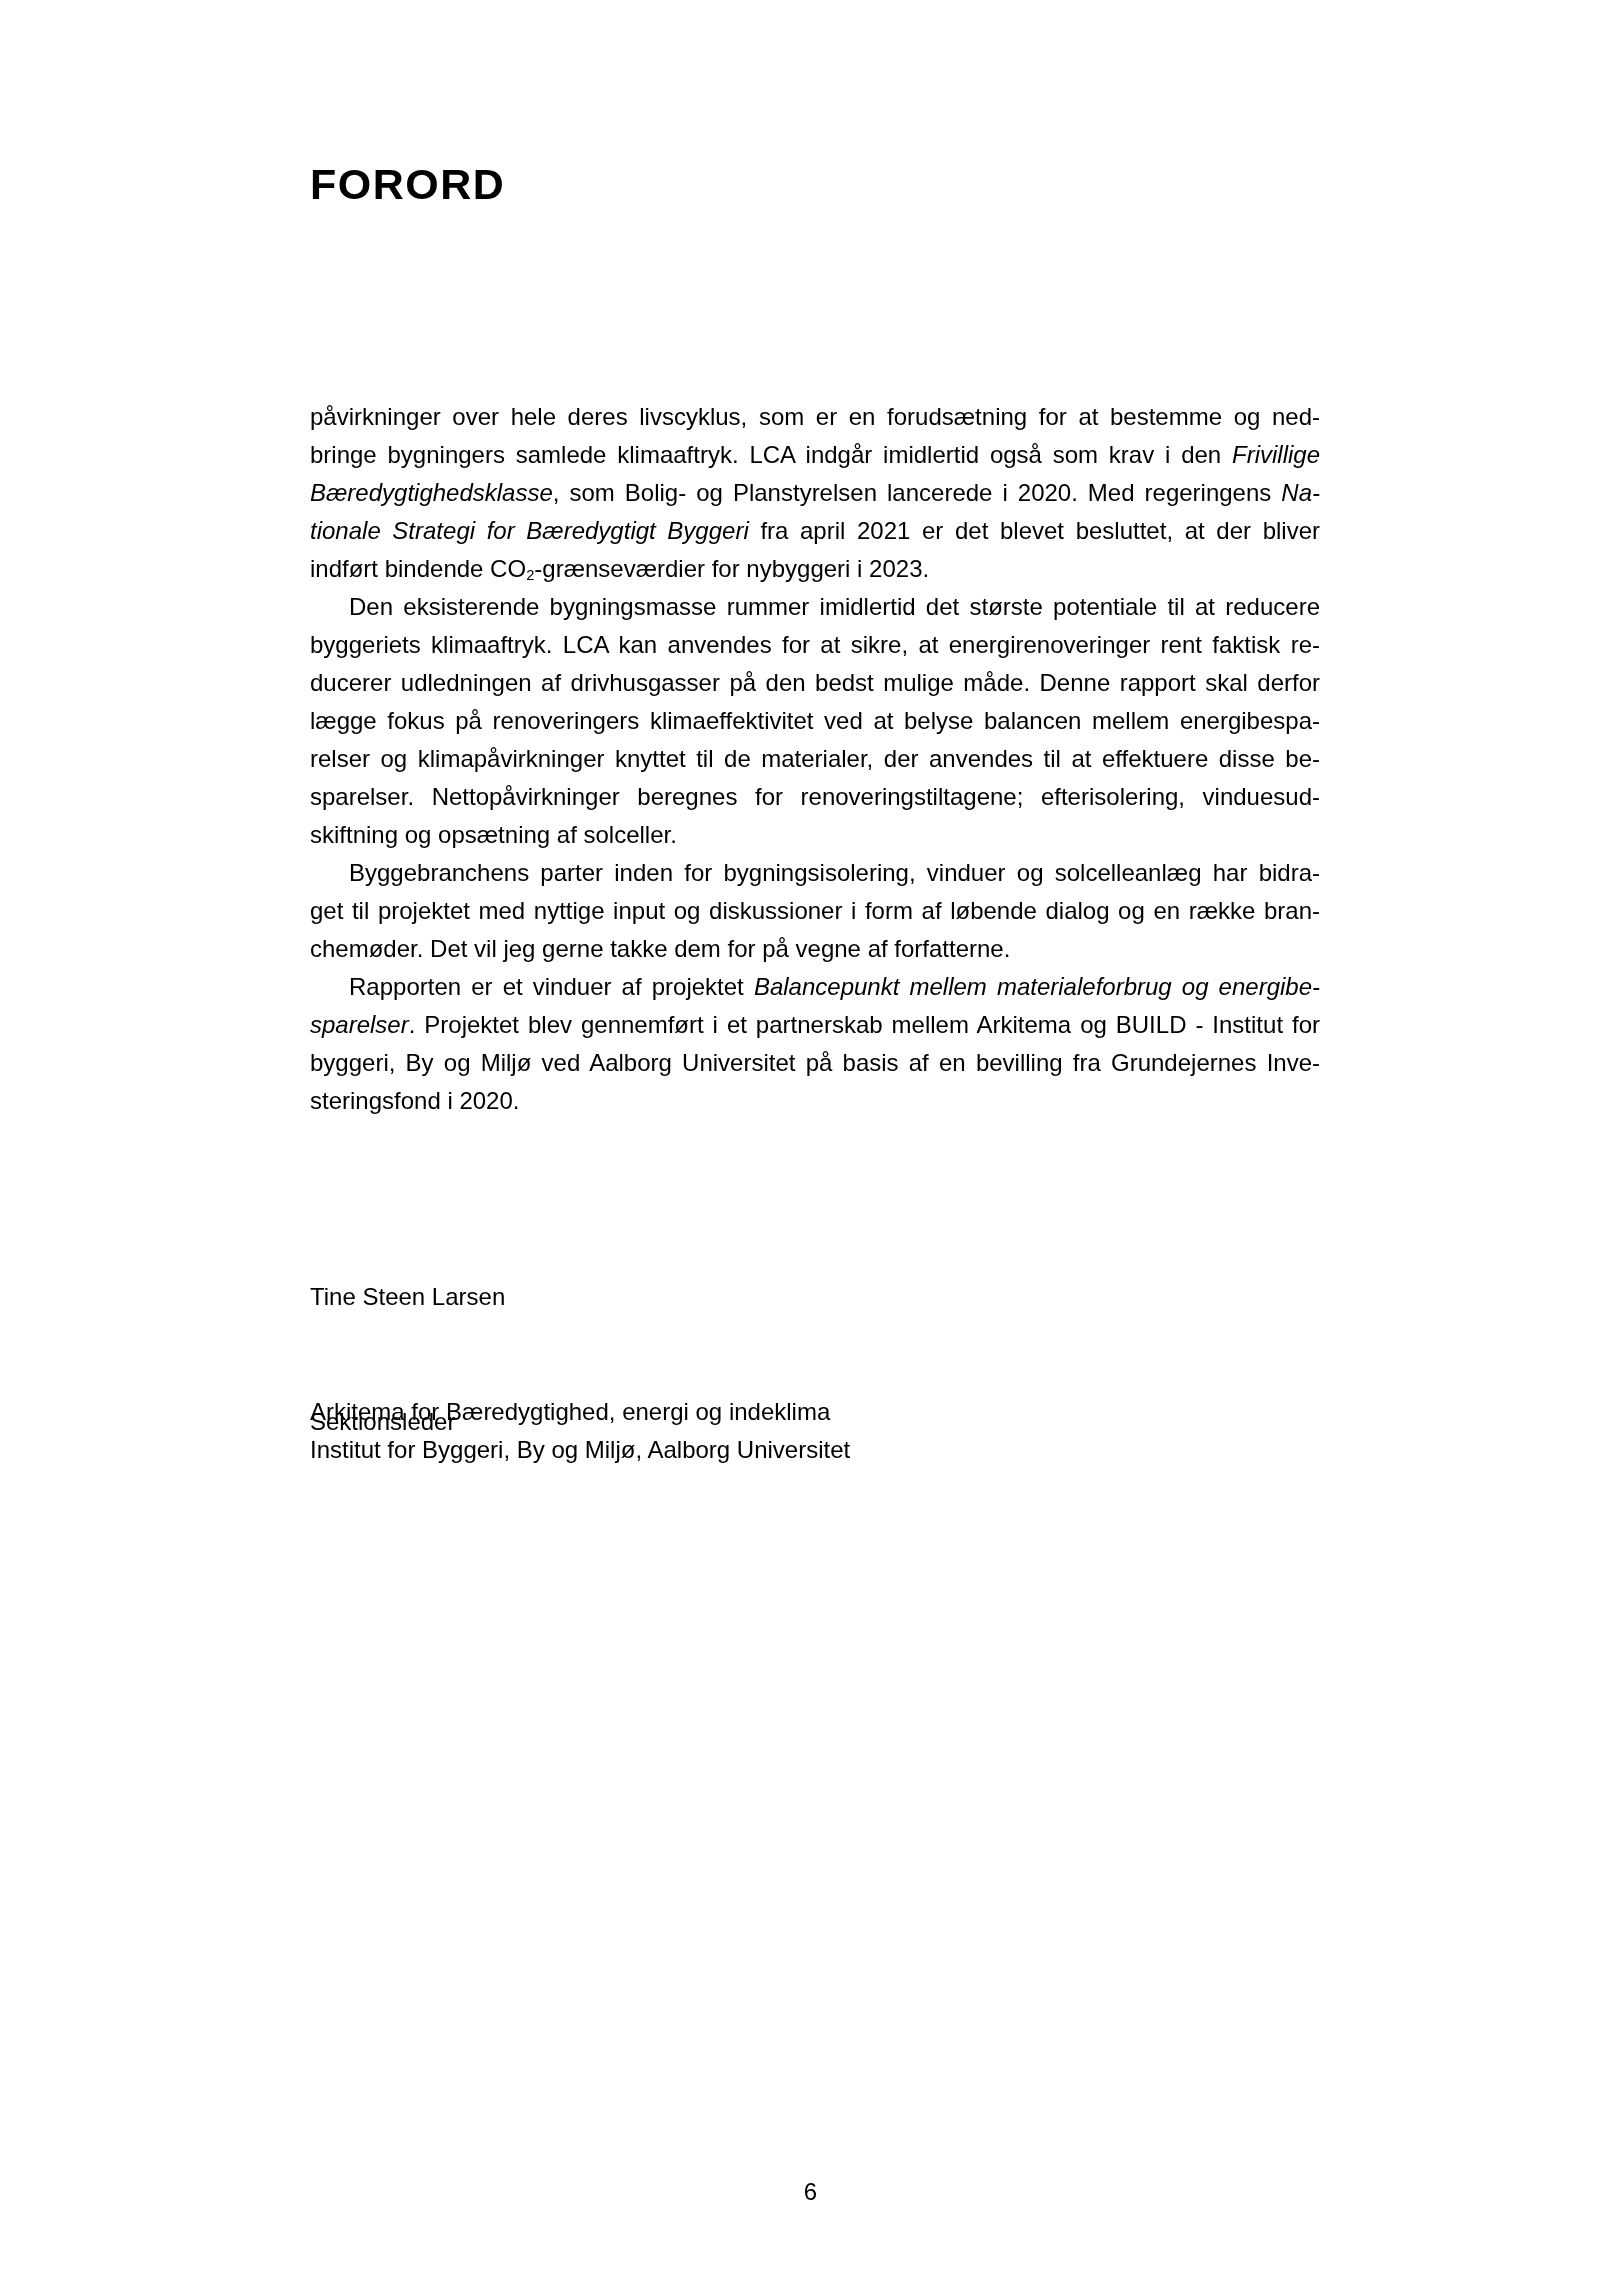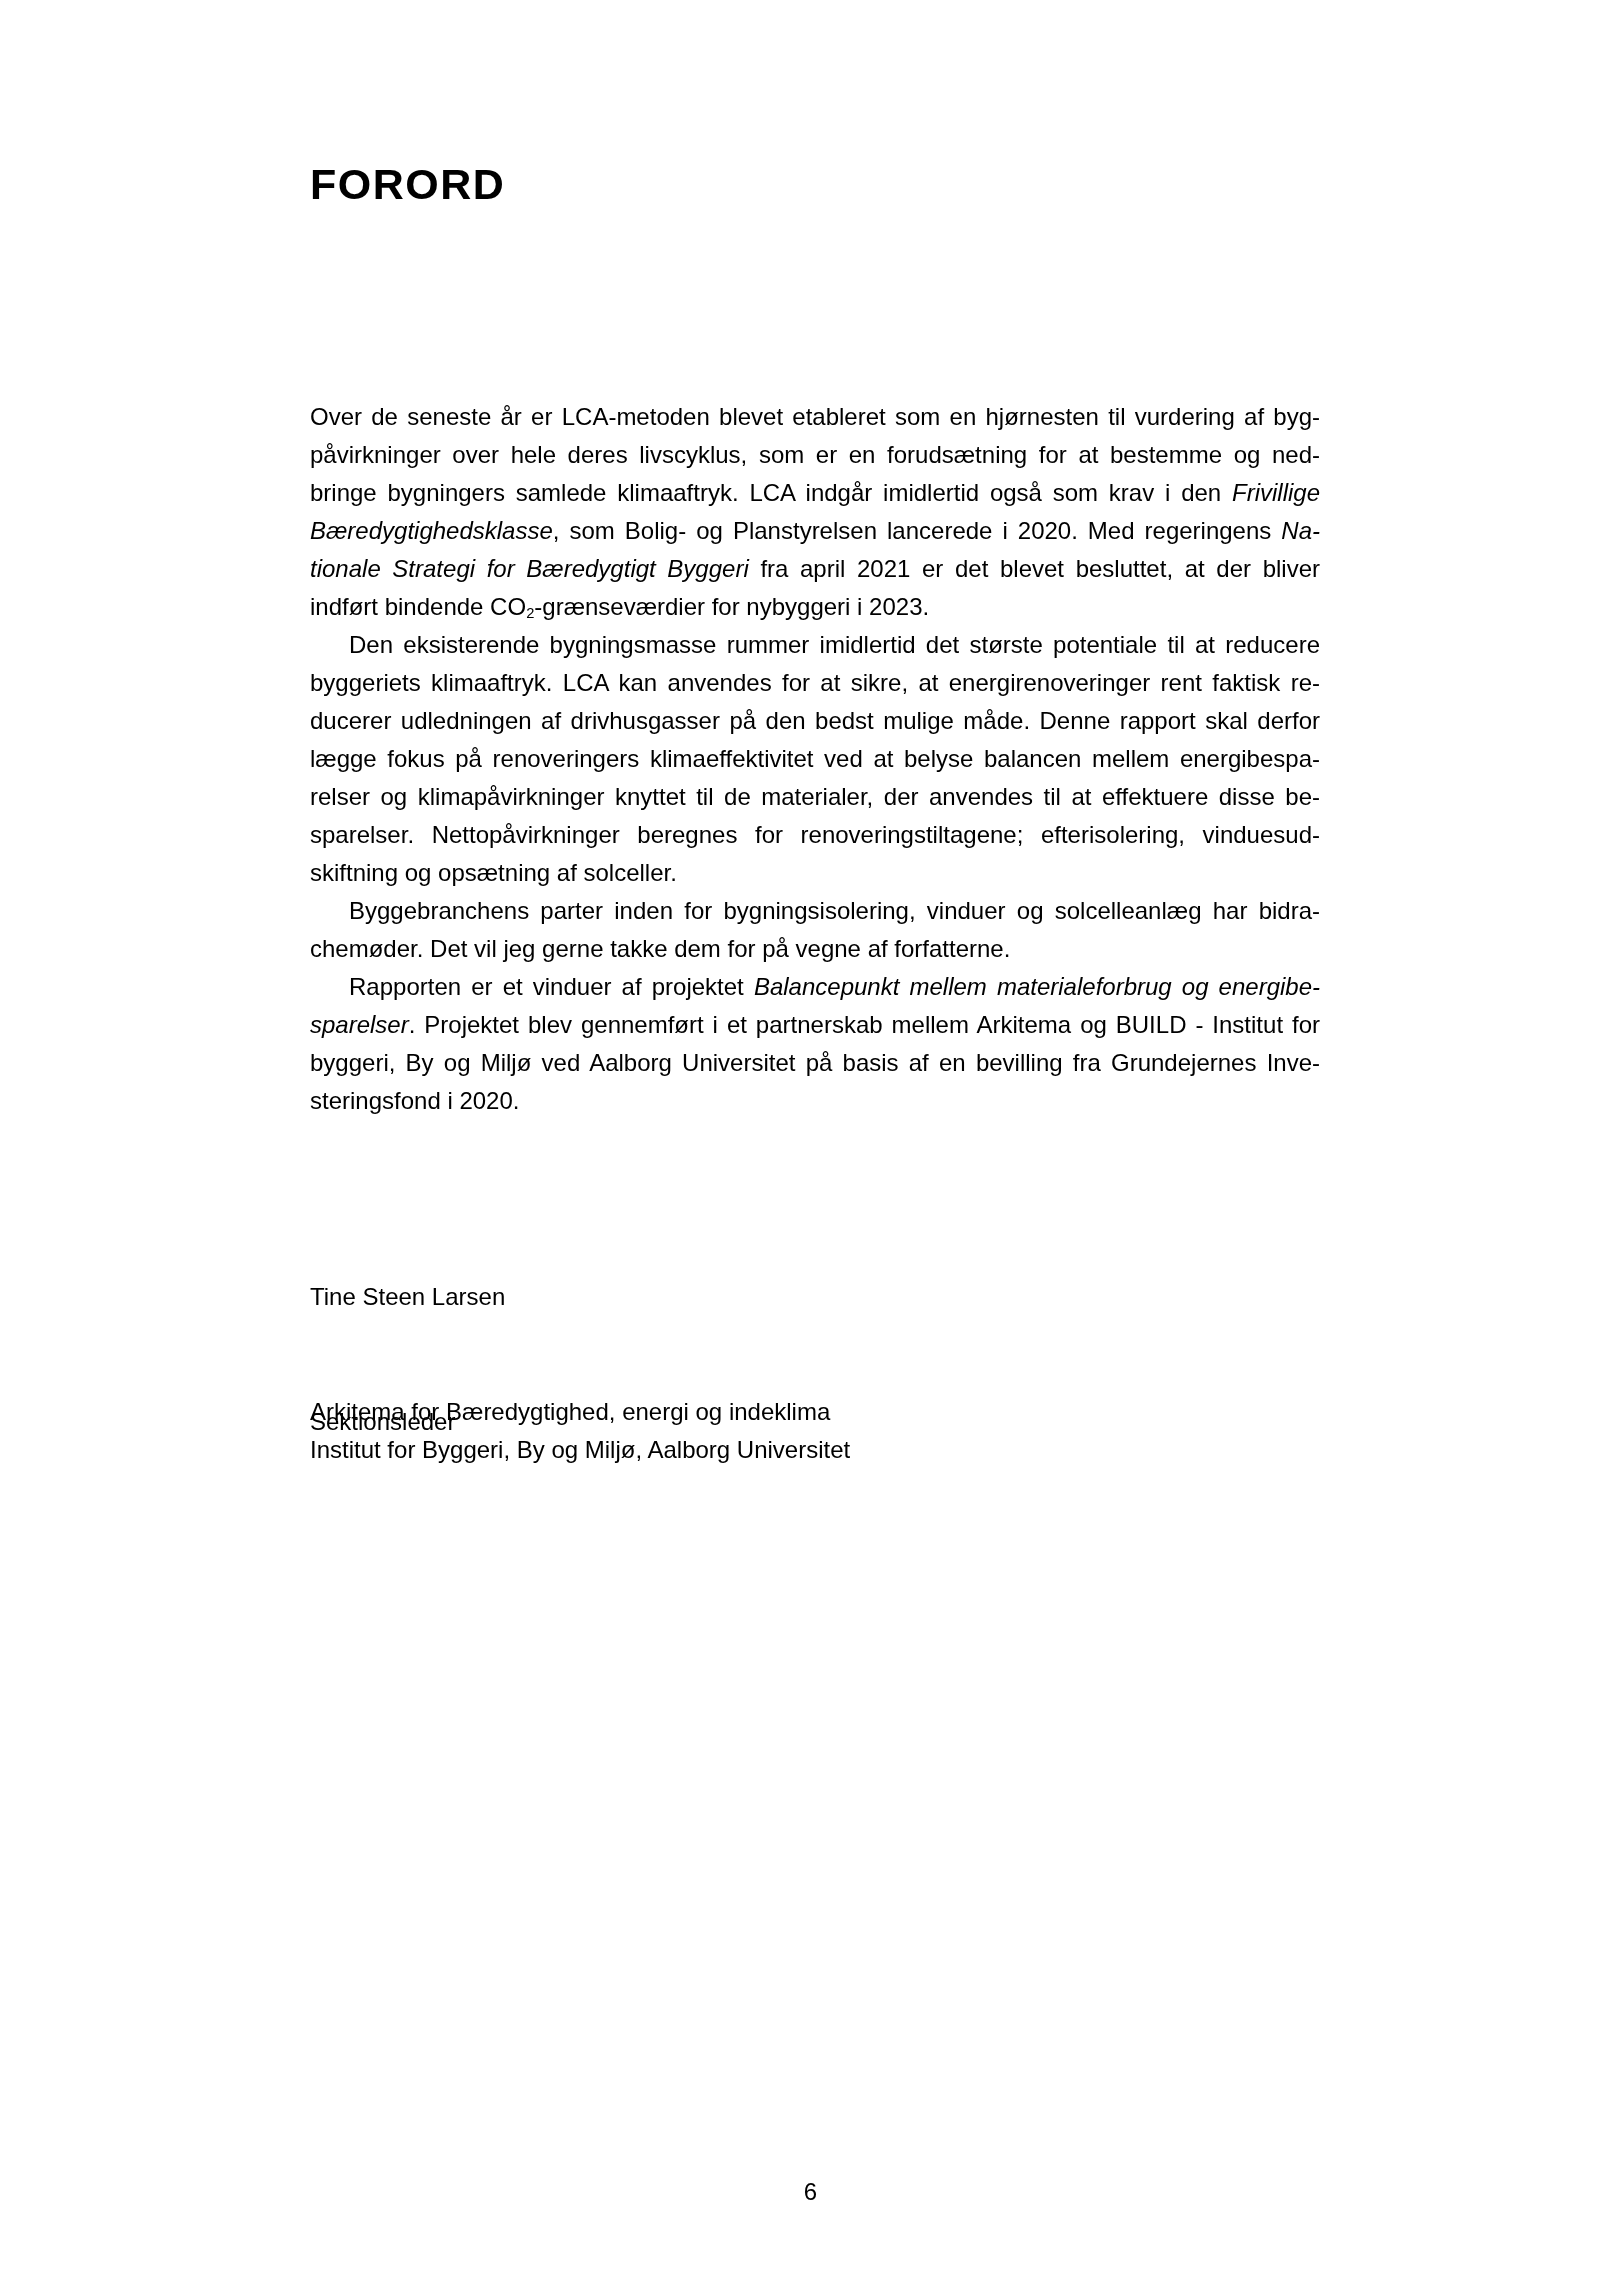--- a/index.html
+++ b/index.html
@@ -19,38 +19,38 @@
   i { font-style: italic; }
 </style>
 </head>
 <body>
 
 <div class="page">
   <h1 class="title">FORORD</h1>
 
   <div class="body" id="body">
       <div>
-        <div class="line"><span>Over de seneste år er LCA-metoden blevet etableret som en hjørnesten til vurdering af byg-</span></div>
         <div class="line"><span>påvirkninger over hele deres livscyklus, som er en forudsætning for at bestemme og ned-</span></div>
         <div class="line"><span>bringe bygningers samlede klimaaftryk. LCA indgår imidlertid også som krav i den </span><i>Frivillige</i></div>
         <div class="line"><i>Bæredygtighedsklasse</i><span>, som Bolig- og Planstyrelsen lancerede i 2020. Med regeringens </span><i>Na-</i></div>
         <div class="line"><i>tionale Strategi for Bæredygtigt Byggeri</i><span> fra april 2021 er det blevet besluttet, at der bliver</span></div>
         <div class="line last"><span>indført bindende CO</span><sub>2</sub><span>-grænseværdier for nybyggeri i 2023.</span></div>
       </div>
       <div>
         <div class="line indent"><span>Den eksisterende bygningsmasse rummer imidlertid det største potentiale til at reducere</span></div>
         <div class="line"><span>byggeriets klimaaftryk. LCA kan anvendes for at sikre, at energirenoveringer rent faktisk re-</span></div>
         <div class="line"><span>ducerer udledningen af drivhusgasser på den bedst mulige måde. Denne rapport skal derfor</span></div>
         <div class="line"><span>lægge fokus på renoveringers klimaeffektivitet ved at belyse balancen mellem energibespa-</span></div>
         <div class="line"><span>relser og klimapåvirkninger knyttet til de materialer, der anvendes til at effektuere disse be-</span></div>
         <div class="line"><span>sparelser. Nettopåvirkninger beregnes for renoveringstiltagene; efterisolering, vinduesud-</span></div>
         <div class="line last"><span>skiftning og opsætning af solceller.</span></div>
       </div>
       <div>
         <div class="line indent"><span>Byggebranchens parter inden for bygningsisolering, vinduer og solcelleanlæg har bidra-</span></div>
+        <div class="line"><span>get til projektet med nyttige input og diskussioner i form af løbende dialog og en række bran-</span></div>
         <div class="line last"><span>chemøder. Det vil jeg gerne takke dem for på vegne af forfatterne.</span></div>
       </div>
       <div>
         <div class="line indent"><span>Rapporten er et vinduer af projektet </span><i>Balancepunkt mellem materialeforbrug og energibe-</i></div>
         <div class="line"><i>sparelser</i><span>. Projektet blev gennemført i et partnerskab mellem Arkitema og BUILD - Institut for</span></div>
         <div class="line"><span>byggeri, By og Miljø ved Aalborg Universitet på basis af en bevilling fra Grundejernes Inve-</span></div>
         <div class="line last"><span>steringsfond i 2020.</span></div>
       </div>
     </div>
 

